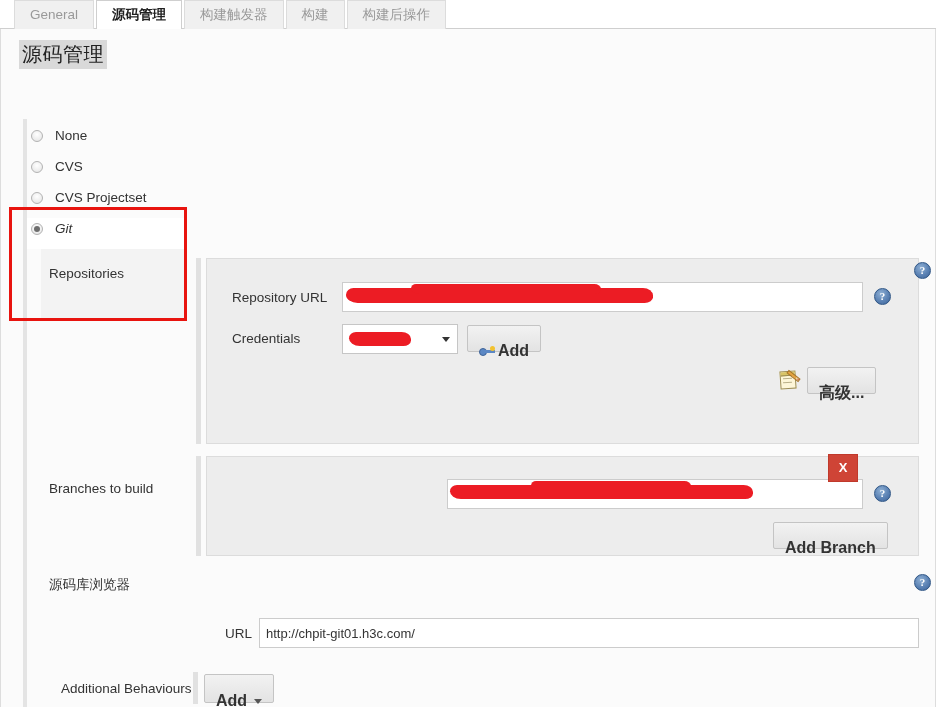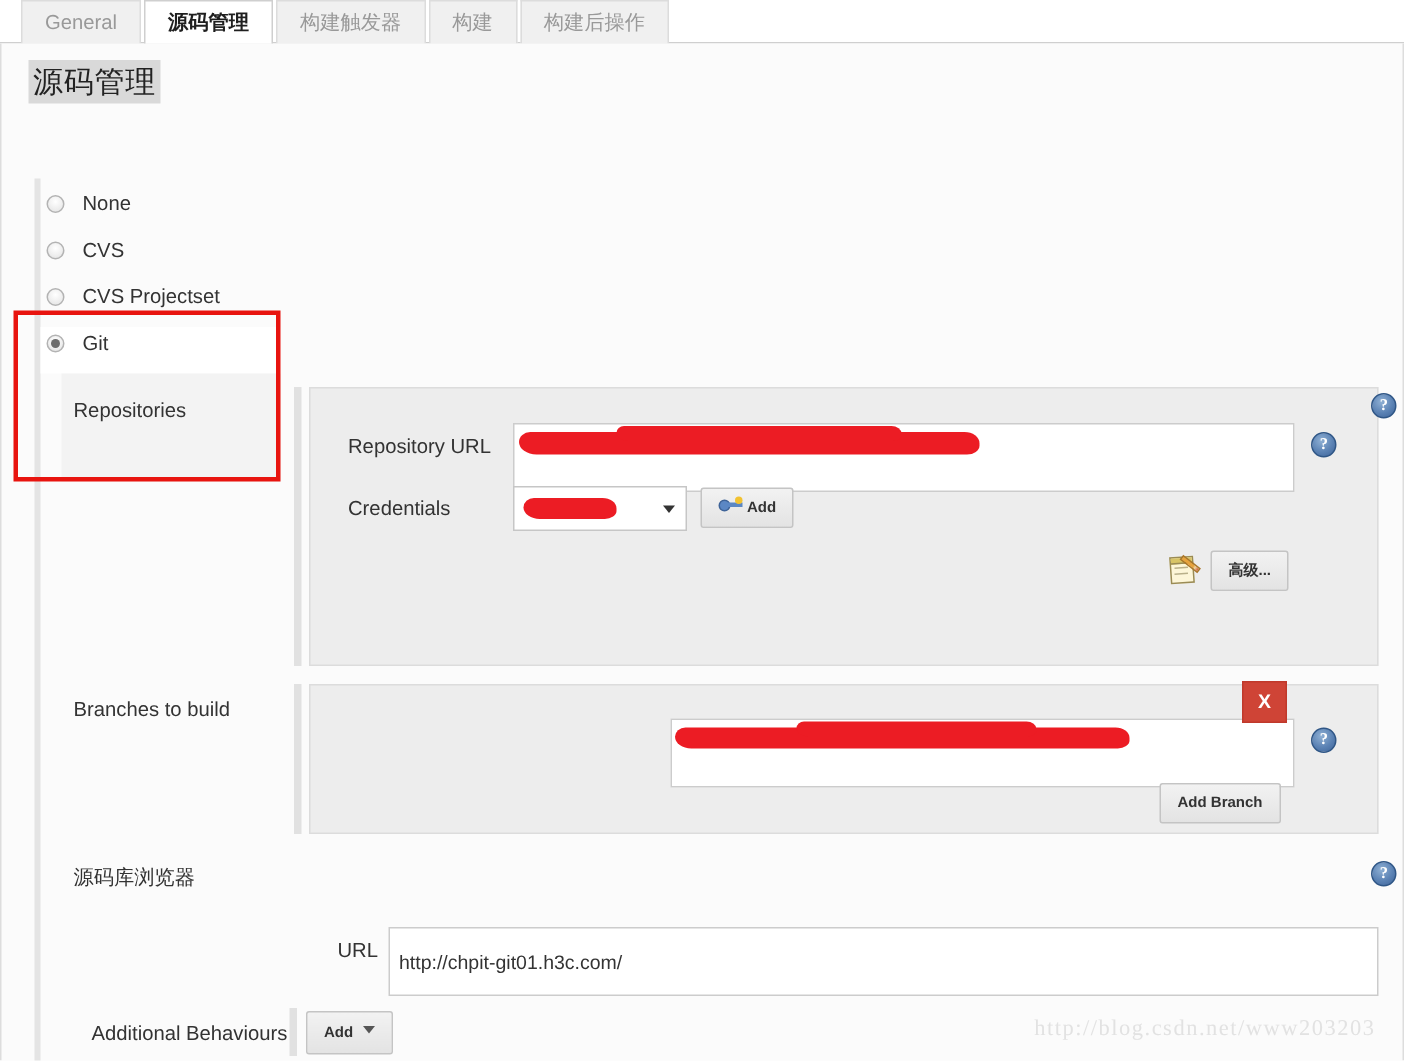--- a/index.html
+++ b/index.html
@@ -175,21 +175,21 @@
   .txtinput {
     position: absolute;
     background: #ffffff;
     border: 1px solid #cccccc;
     box-sizing: border-box;
     font-family: "Liberation Sans", sans-serif;
     font-size: 13px;
     color: #333333;
     padding: 0 6px;
     line-height: 28px;
-    height: 46px;
+    height: 30px;
     outline: none;
   }
   .selectbox {
     position: absolute;
     background: #ffffff;
     border: 1px solid #c6c6c6;
     box-sizing: border-box;
     font-size: 13px;
     color: #333333;
     height: 30px;
@@ -210,26 +210,26 @@
     border-right: 4px solid transparent;
     border-top: 5px solid #333333;
   }
 
   .btn {
     position: absolute;
     background: linear-gradient(to bottom, #f2f2f2 0%, #e3e3e3 100%);
     border: 1px solid #c4c4c4;
     border-radius: 2px;
     font-family: "Liberation Sans", sans-serif;
-    font-size: 10px;
+    font-size: 16px;
     font-weight: bold;
     color: #333333;
     height: 27px;
     line-height: 25px;
-    padding: 0 11px;
+    padding: 12px 11px;
     box-sizing: border-box;
     cursor: pointer;
     white-space: nowrap;
   }
 
   .btn-x {
     position: absolute;
     background: #cf4436;
     border: 1px solid #c0392b;
     color: #ffffff;
@@ -394,21 +394,21 @@
     <span>None</span>
   </div>
   <div class="radio-row" style="top:130px;">
     <span class="radio"></span>
     <span>CVS</span>
   </div>
   <div class="radio-row" style="top:161px;justify-content:center;">
     <span class="radio"></span>
     <span>CVS Projectset</span>
   </div>
-  <div class="radio-row" style="top:192px; z-index:41;">
+  <div class="radio-row" style="top:192px; z-index:41;font-style:italic;">
     <span class="radio checked"></span>
     <span>Git</span>
   </div>
 
   <div class="annot-rect"></div>
 
   <div class="sub-label" style="left:48px; top:237px;">Repositories</div>
 
   <div class="indent-bar" style="left:195px; top:229px; height:186px;"></div>
   <div class="panel" style="left:205px; top:229px; width:713px; height:186px;"></div>
@@ -436,21 +436,21 @@
     <span class="pad"></span>
     <span class="line" style="top:9px;"></span>
     <span class="line" style="top:13px;"></span>
     <span class="pencil"></span>
   </div>
   <div class="btn" style="left:806px; top:338px;">高级...</div>
 
 
   <div class="help" style="left:913px; top:233px;">?</div>
 
-  <div class="sub-label" style="left:48px; top:436px;">Branches to build</div>
+  <div class="sub-label" style="left:48px; top:452px;">Branches to build</div>
 
   <div class="indent-bar" style="left:195px; top:427px; height:100px;"></div>
   <div class="panel" style="left:205px; top:427px; width:713px; height:100px;"></div>
 
   <input class="txtinput" style="left: 446px; top: 450px; width: 416px;" value="">
   <div class="redact r1" style="left:449px; top:456px; width:303px; height:14px;"></div>
   <div class="redact r1" style="left:530px; top:452px; width:160px; height:10px;"></div>
   <div class="btn-x" style="left:827px; top:425px;">X</div>
   <div class="help" style="left:873px; top:456px;">?</div>
 
@@ -461,15 +461,14 @@
 
   <div class="field-label" style="left:224px; top:597px;">URL</div>
   <input class="txtinput" style="left: 258px; top: 589px; width: 660px;" value="http://chpit-git01.h3c.com/">
 
   <div class="sub-label" style="left:60px; top:652px;">Additional Behaviours</div>
   <div class="indent-bar" style="left:192px; top:643px; height:32px;"></div>
   <div class="btn btn-dd" style="left:203px; top:645px; height:29px; line-height:27px;">
     <span>Add</span><span class="ddcaret"></span>
   </div>
 
-  <div class="watermark">http://blog.csdn.net/www203203</div>
 
 </div>
 
 </body></html>

